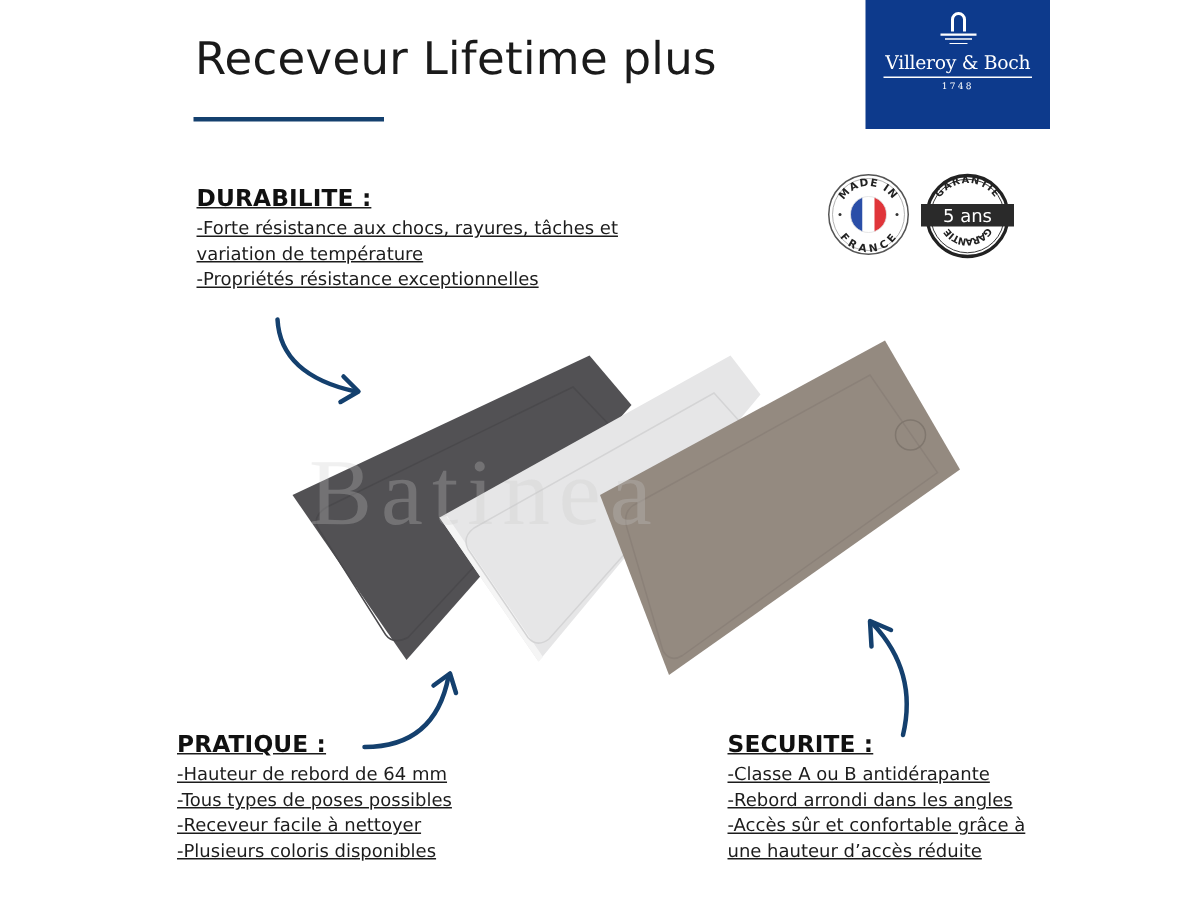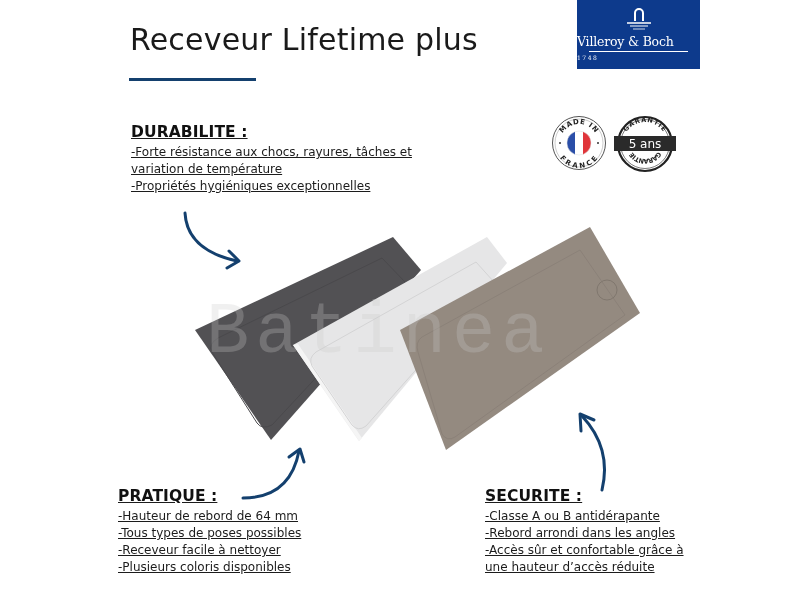--- a/index.html
+++ b/index.html
@@ -10,22 +10,22 @@
     .title {
       position: absolute; left: 130px; top: 22px;
       font-family: "DejaVu Sans", sans-serif; font-size: 30px; font-weight: normal;
       color: #1a1a1a; letter-spacing: 0.2px; white-space: nowrap;
     }
     .title-underline {
       position: absolute; left: 129px; top: 78px; width: 127px; height: 3px;
       background: #14406e;
     }
     .logo {
-      position: absolute; left: 577px; top: 0; width: 123px; height: 69px;
-      background: #0d3a8c; color: #fff; text-align: left;
+      position: absolute; left: 577px; top: 0; width: 123px; height: 86px;
+      background: #0d3a8c; color: #fff; text-align: center;
     }
     .logo svg { position: absolute; left: 46px; top: 8px; }
     .logo .brand {
       position: absolute; left: 0; right: 0; top: 34px;
       font-family: "DejaVu Serif", serif; font-size: 12.5px; letter-spacing: -0.2px;
       white-space: nowrap;
     }
     .logo .brand-line {
       position: absolute; left: 12px; right: 12px; top: 51px; height: 1px; background: #fff;
     }
@@ -42,21 +42,21 @@
       font-size: 15.5px; font-weight: bold; color: #111; margin-bottom: 3px; letter-spacing: 0.1px;
     }
     .section .line { white-space: nowrap; }
     .sec-durabilite { left: 131px; top: 124px; }
     .sec-pratique { left: 118px; top: 488px; }
     .sec-securite { left: 465px; top: 488px; margin-left: 20px; }
 
     .trays { position: absolute; left: 0; top: 0; width: 800px; height: 600px; }
     .watermark {
       position: absolute; left: 206px; top: 292px;
-      font-family: Liberation Mono, monospace; font-size: 72px; color: rgba(200,200,200,0.28);
+      font-family: Liberation Serif, serif; font-size: 63px; color: rgba(200,200,200,0.28);
       letter-spacing: 6px; white-space: nowrap; pointer-events: none;
     }
     .arrow { position: absolute; }
   </style>
 </head>
 <body>
 
 <div class="title">Receveur Lifetime plus</div>
 <div class="title-underline"></div>
 
@@ -116,21 +116,21 @@
     </text>
     <rect x="1" y="21" width="62" height="15" fill="#2a2a2a"></rect>
     <text x="32" y="33" text-anchor="middle" font-family="DejaVu Sans, sans-serif" font-size="12" fill="#fff">5 ans</text>
   </svg>
 </div>
 
 <div class="section sec-durabilite">
   <div class="heading">DURABILITE :</div>
   <div class="line">-Forte résistance aux chocs, rayures, tâches et</div>
   <div class="line">variation de température</div>
-  <div class="line">-Propriétés hygiéniques exceptionnelles</div>
+  <div class="line">-Propriétés résistance exceptionnelles</div>
 </div>
 
 <svg class="trays" width="800" height="600" viewBox="0 0 800 600">
 
   <g>
     <polygon points="195,330 393,237 421,270 271,440" fill="#525154"></polygon>
     <path d="M218,338 L382,258 L405,282 L272,425 Q262,430 257,423 L212,352 Q208,344 218,338 Z" fill="none" stroke="#4a494c" stroke-width="1"></path>
   </g>
 
   <g>

